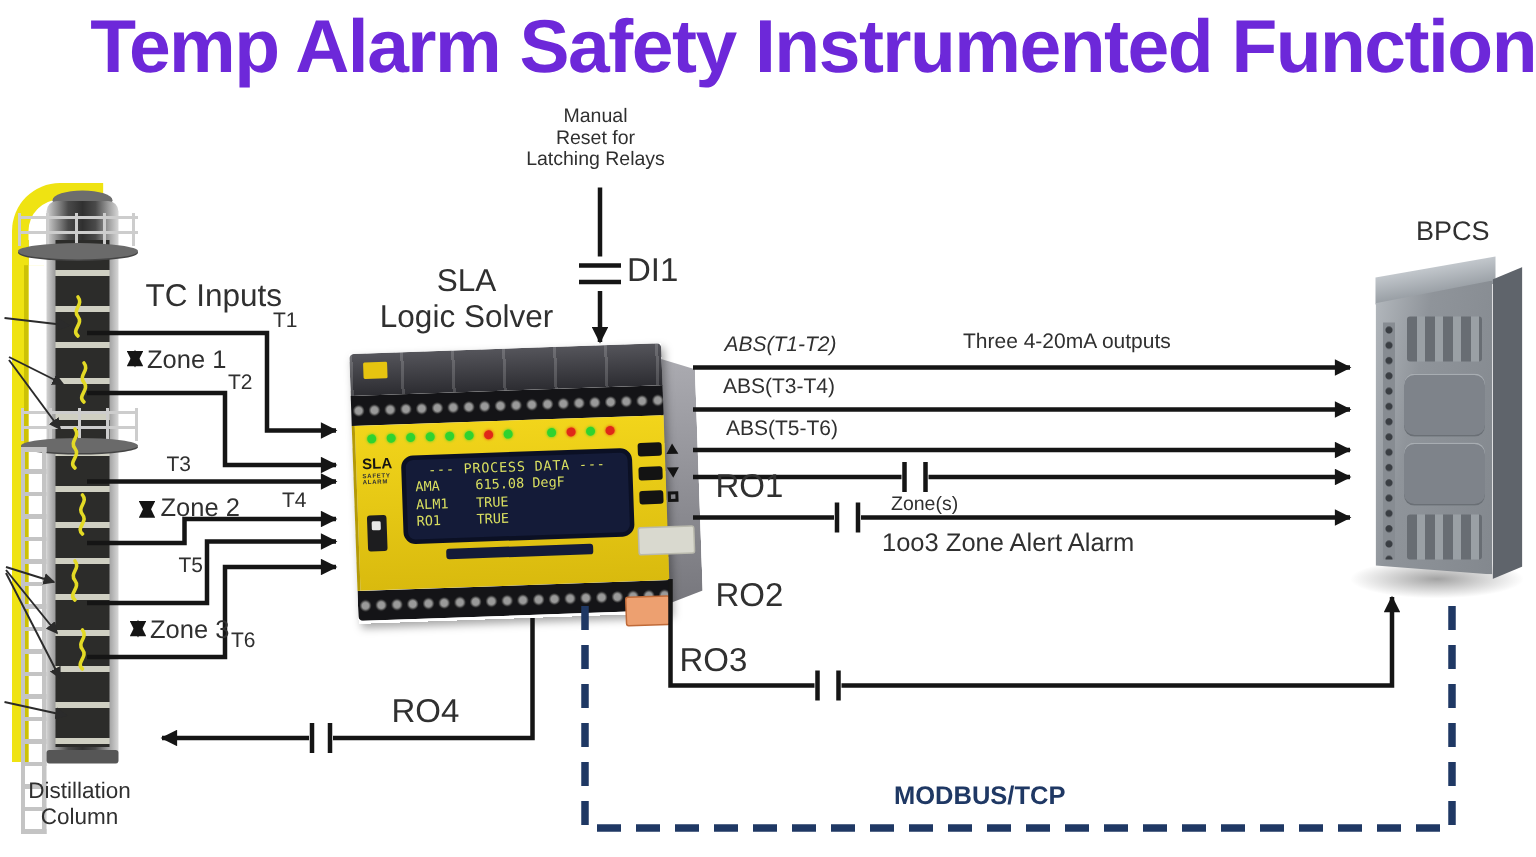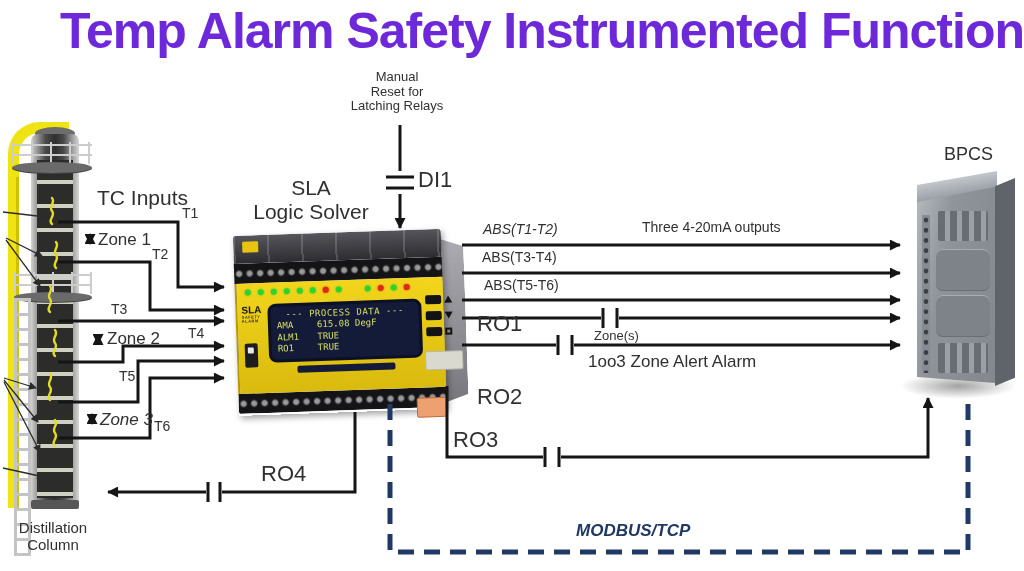--- a/index.html
+++ b/index.html
@@ -285,21 +285,21 @@
 
   <div class="lbl t-tap z5" style="left:182px;top:206px;">T1</div>
   <div class="lbl t-tap z5" style="left:152px;top:247px;">T2</div>
   <div class="lbl t-tap z5" style="left:111px;top:302px;">T3</div>
   <div class="lbl t-tap z5" style="left:188px;top:326px;">T4</div>
   <div class="lbl t-tap z5" style="left:119px;top:369px;">T5</div>
   <div class="lbl t-tap z5" style="left:154px;top:419px;">T6</div>
 
   <div class="lbl t-zone z5" style="left:98px;top:230px;">Zone 1</div>
   <div class="lbl t-zone z5" style="left:107px;top:329px;">Zone 2</div>
-  <div class="lbl t-zone z5" style="left:100px;top:410px;font-style:italic;">Zone 3</div>
+  <div class="lbl t-zone z5" style="left:100px;top:410px;">Zone 3</div>
 
   <div class="lbl t-big center z5" style="left:246px;top:176px;width:130px;">
     <span>SLA</span><br>
     <span>Logic Solver</span>
   </div>
 
   <div class="lbl center z5" style="left:336px;top:70px;width:122px;font-size:13px;">
     <span>Manual</span><br>
     <span>Reset for</span><br>
     <span>Latching Relays</span>
@@ -314,21 +314,21 @@
   <div class="lbl t-ro z5" style="left:477px;top:312px;">RO1</div>
   <div class="lbl z5" style="left:594px;top:329px;font-size:13px;">Zone(s)</div>
 
   <div class="lbl t-ro z5" style="left:477px;top:344px;margin-top:41px;">RO2</div>
   <div class="lbl z5" style="left:588px;top:352px;font-size:17px;">1oo3 Zone Alert Alarm</div>
 
   <div class="lbl t-ro z5" style="left:453px;top:428px;">RO3</div>
 
   <div class="lbl t-ro z5" style="left:261px;top:462px;">RO4</div>
 
-  <div class="lbl modbus-lbl z5" style="left:576px;top:521px;font-style:italic;">MODBUS/TCP</div>
+  <div class="lbl modbus-lbl z5" style="left:596px;top:521px;">MODBUS/TCP</div>
 
   <div class="lbl z5" style="left:944px;top:144px;font-size:18px;">BPCS</div>
 
   <div class="lbl center z5" style="left:2px;top:520px;width:102px;font-size:15px;">
     <span>Distillation</span><br>
     <span>Column</span>
   </div>
 
 </div>
 

